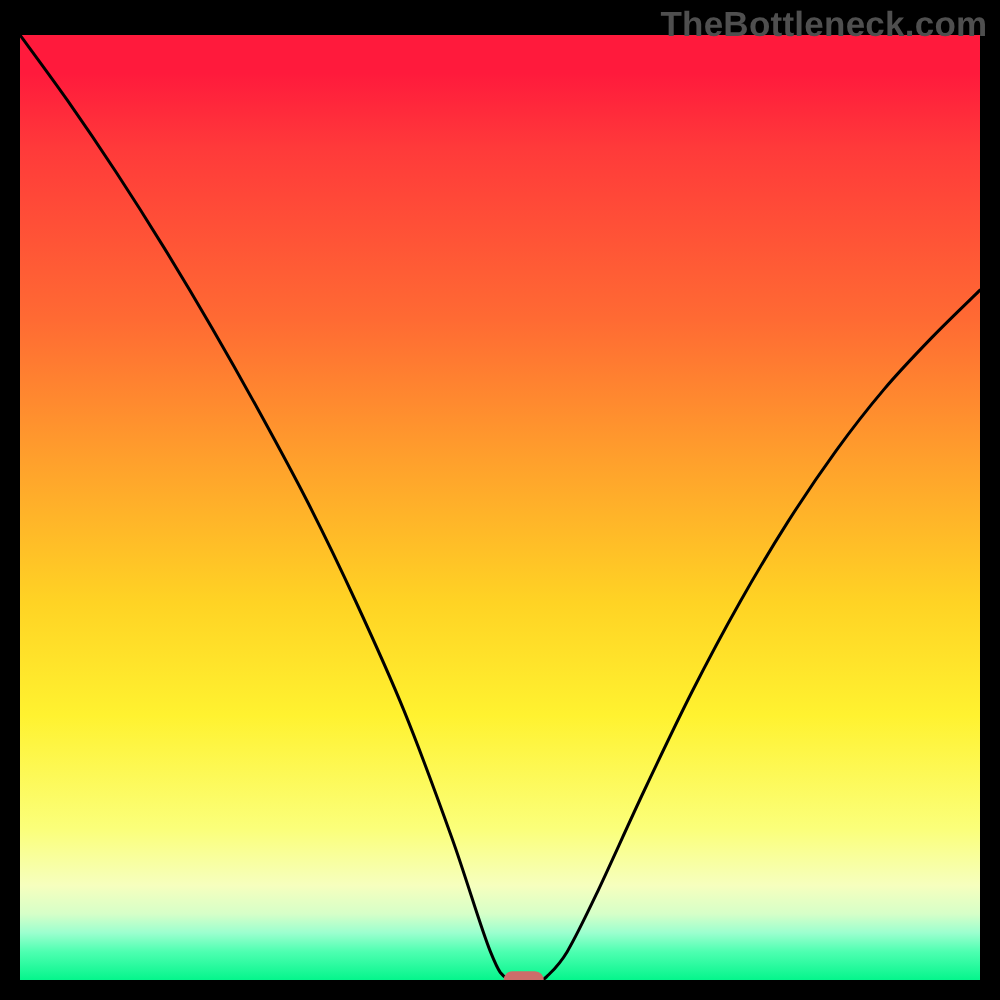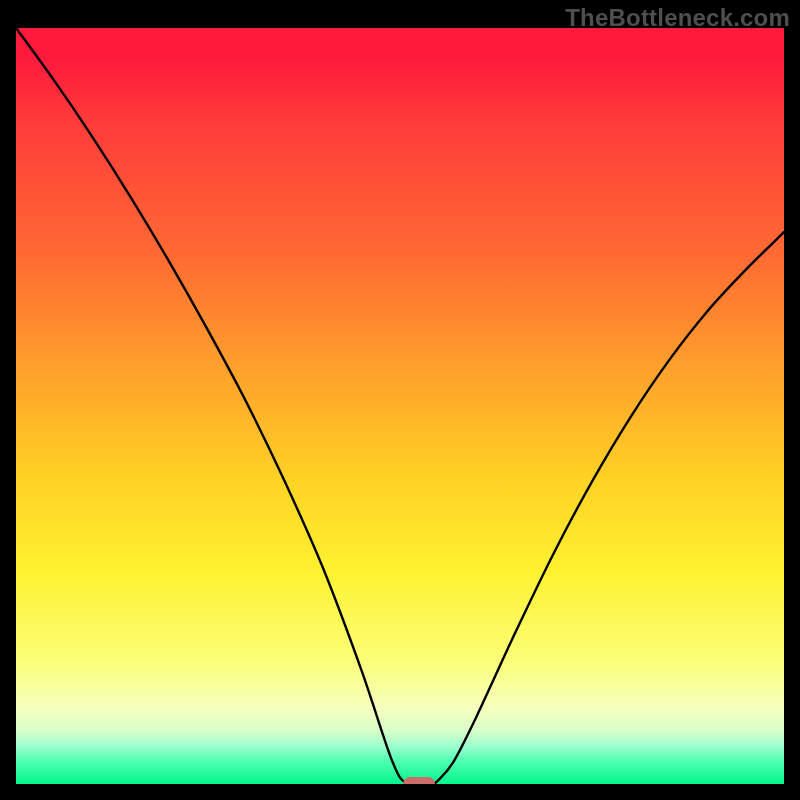--- a/index.html
+++ b/index.html
@@ -14,21 +14,21 @@
   .frame {
     position: relative;
     width: 800px;
     height: 800px;
     background: #000;
   }
   .watermark {
     position: absolute;
     top: 4px;
     right: 10px;
-    font-size: 24px;
+    font-size: 28px;
     font-weight: 600;
     color: #4f4f4f;
     letter-spacing: 0.2px;
     z-index: 10;
     user-select: none;
   }
   .plot-area {
     position: absolute;
     left: 16px;
     top: 28px;

